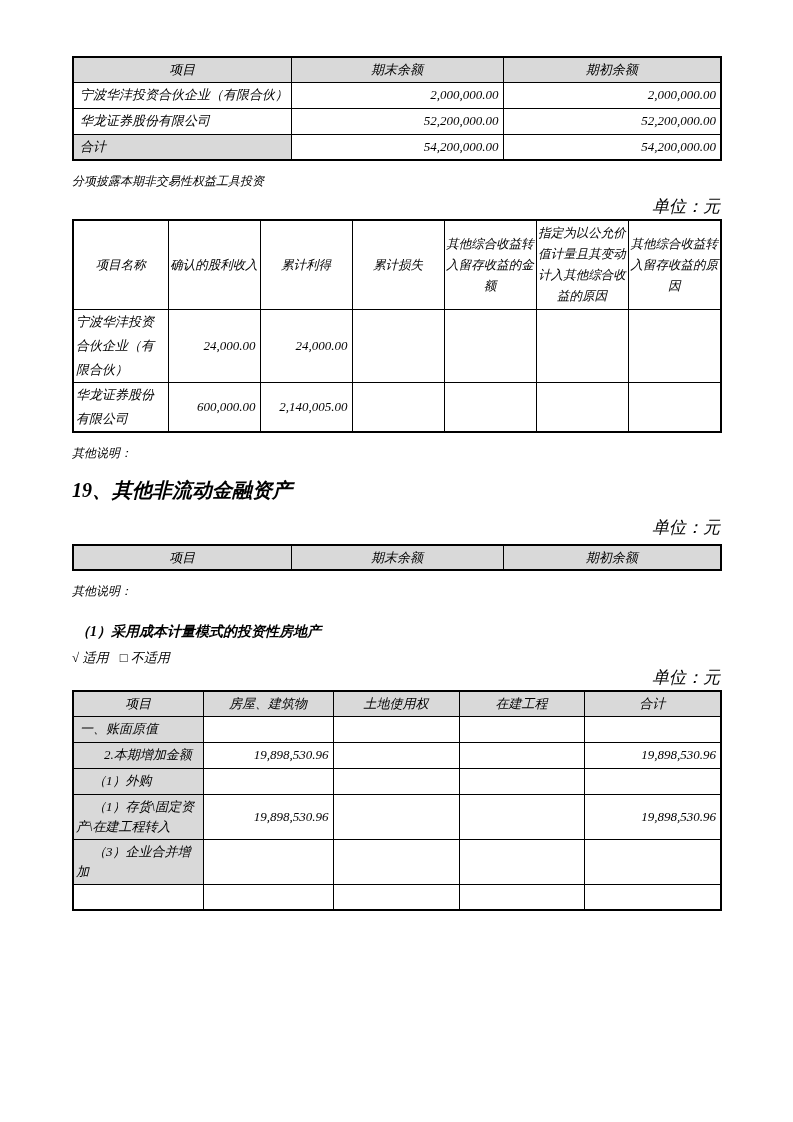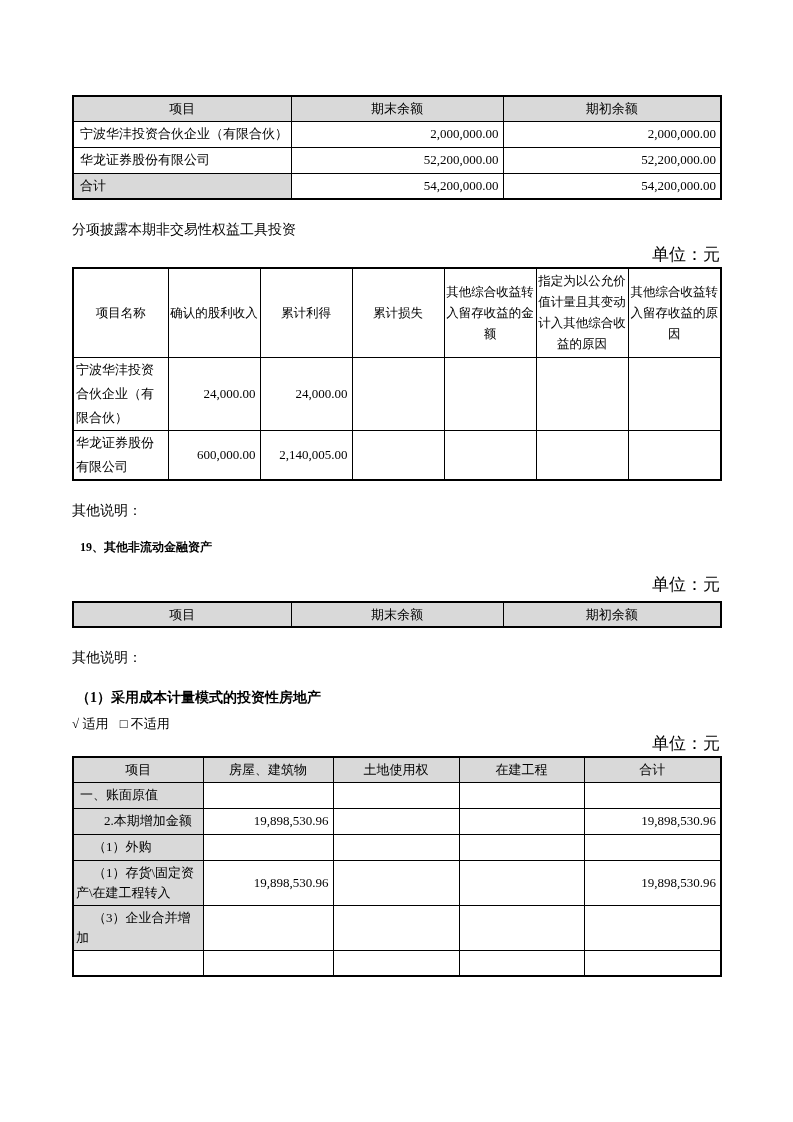--- a/index.html
+++ b/index.html
@@ -4,21 +4,21 @@
 <style>
   * { box-sizing: border-box; }
   html, body { margin: 0; padding: 0; }
   body {
     width: 793px; height: 1122px;
     background: #ffffff;
     color: #000;
     font-family: "Liberation Serif", "DejaVu Serif", serif;
     overflow: hidden;
   }
-  .page { padding: 95px 73px 0 72px; }
+  .page { padding: 56px 73px 0 72px; font-style: italic; }
 
   table {
     border-collapse: collapse;
     width: 648px;
     table-layout: fixed;
     border: 2px solid #000;
   }
   td {
     border: 1px solid #000;
     font-size: 13px;
@@ -44,27 +44,27 @@
   .t2 tr.r1 td { height: 47px; }
 
   
   .t4 td { height: 26px; line-height: 20px; }
   .t4 tr.hrow td { height: 25px; }
   .t4 td.lbl { text-align: left; padding: 2px 2px; }
   .ind0 { text-indent: 4px; }
   .ind1 { text-indent: 28px; }
   .ind2 { text-indent: 17px; }
 
-  .note { font-size: 14px; margin-top: 21px; line-height: 17px; }
+  .note { font-size: 12px; margin-top: 12px; line-height: 17px; }
   .unit { font-size: 17px; text-align: right; line-height: 16px; }
   .unit1 { margin: 9px 0 4px 0; }
   .unit2 { margin: 20px 0 8px 0; }
   .unit3 { margin: 4px 0 4px 0; }
 
-  .h-num { font-size: 12px; font-weight: bold; margin: 8px; line-height: 20px; }
+  .h-num { font-size: 20px; font-weight: bold; margin: 0; line-height: 20px; }
   .h19 { margin-top: 18px; }
   .h20 { margin-top: 25px; }
   .hsub { font-size: 14px; font-weight: bold; margin: 22px 0 8px 4px; line-height: 19px; }
   .applicable { font-size: 13px; line-height: 17px; }
   .applicable .no-part { margin-left: 8px; }
 </style>
 </head>
 <body>
 
 <div class="page">

